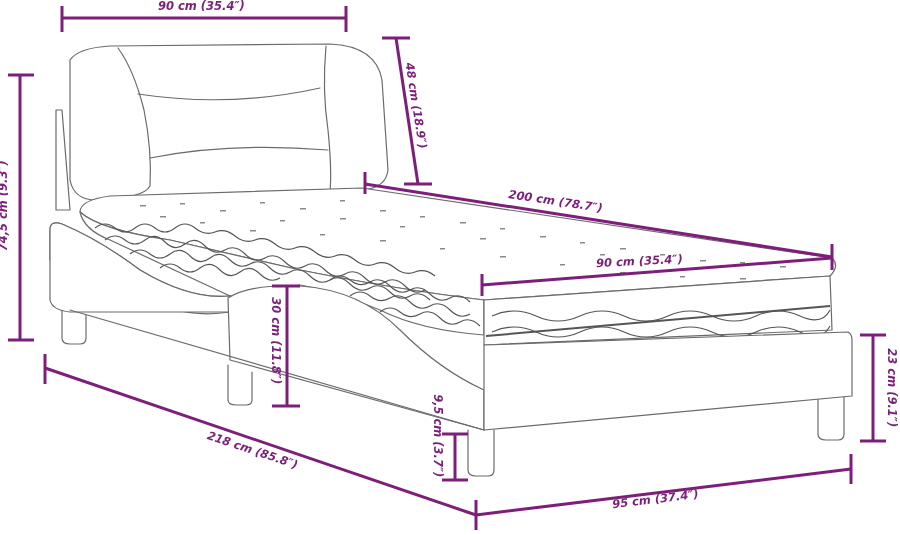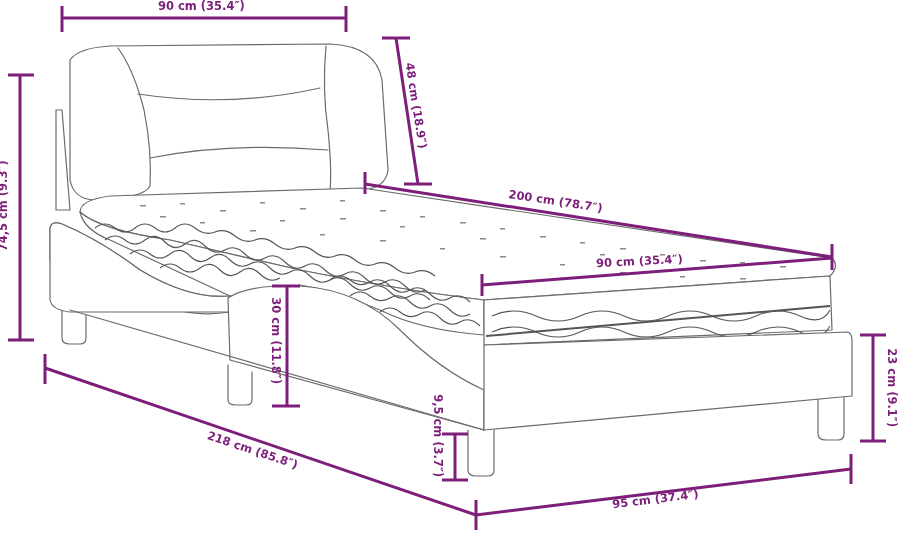--- a/index.html
+++ b/index.html
@@ -1,17 +1,17 @@
 <!DOCTYPE html>
 <html><head>
   <meta charset="utf-8">
   <style>
     html, body { margin: 0; padding: 0; background: #ffffff; }
     body { width: 900px; height: 535px; overflow: hidden; position: relative; font-family: "DejaVu Sans", "Liberation Sans", sans-serif; }
-    #stage { position: absolute; left: 0; top: 0; width: 760px; height: 535px; }
+    #stage { position: absolute; left: 0; top: 0; width: 760px; height: 535px; font-style: italic; }
     svg { position: absolute; left: 0; top: 0; }
     .line { fill: none; stroke: #6b6b6b; stroke-width: 1.2; stroke-linejoin: round; stroke-linecap: round; }
     .fill { fill: #ffffff; }
     .wave { fill: none; stroke: #555; stroke-width: 1.1; }
     .dots { fill: #8a8a8a; }
     .dim { stroke: #7d1f7a; stroke-width: 3; fill: none; stroke-linecap: butt; }
     .lbl { position: absolute; color: #7d1f7a; font-weight: bold; font-size: 11.5px; white-space: nowrap; transform-origin: center center; line-height: 1; }
   </style>
 </head>
 <body>

